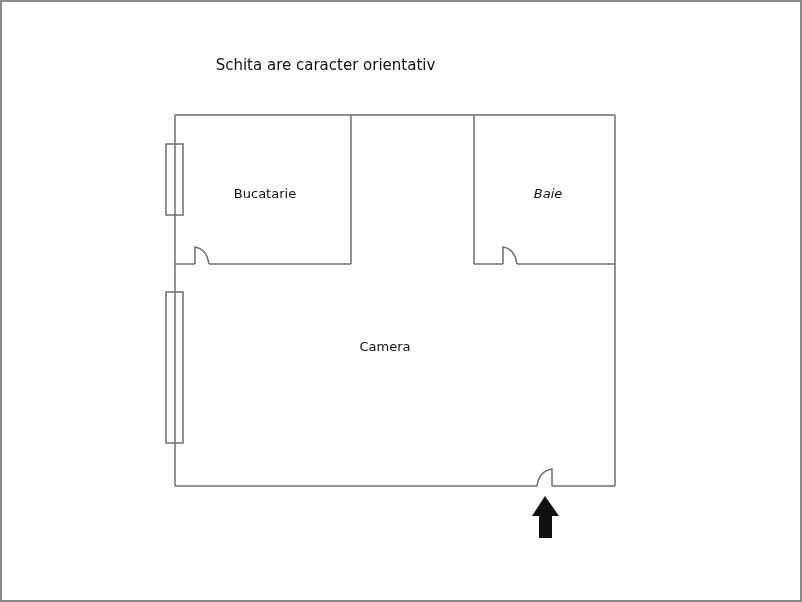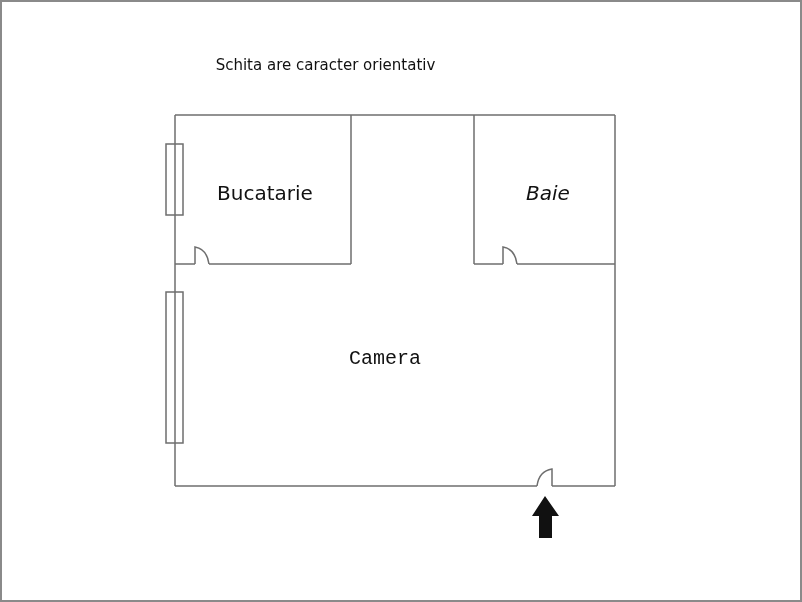--- a/index.html
+++ b/index.html
@@ -6,21 +6,21 @@
     body { width: 802px; height: 602px; position: relative; overflow: hidden; }
     .frame {
       position: absolute; left: 0; top: 0; width: 798px; height: 598px;
       border: 2px solid #8a8a8a; background: #ffffff;
     }
     .title {
       position: absolute; left: 0; width: 651px; top: 56px; text-align: center;
       font-family: "DejaVu Sans", sans-serif; font-size: 15px; color: #111;
     }
     .room-label {
-      position: absolute; font-family: "DejaVu Sans", sans-serif; font-size: 20px; color: #111;
+      position: absolute; font-family: "DejaVu Sans", sans-serif; font-size: 13px; color: #111;
       transform: translate(-50%, -50%); white-space: nowrap;
     }
     svg.plan { position: absolute; left: 0; top: 0; }
   </style>
 </head>
 <body>
 
 <div class="frame"></div>
 
 <div class="title">Schita are caracter orientativ</div>
@@ -54,13 +54,13 @@
 
     <rect x="166" y="144" width="17" height="71"></rect>
     <rect x="166" y="292" width="17" height="151"></rect>
   </g>
 
   <path d="M545,496 L559,516 L552,516 L552,538 L539,538 L539,516 L532,516 Z" fill="#111111"></path>
 </svg>
 
 <div class="room-label" style="left:265px;top:193px;">Bucatarie</div>
 <div class="room-label" style="left:548px;top:193px;font-style:italic;">Baie</div>
-<div class="room-label" style="left:385px;top:358px;font-family:Liberation Mono, monospace;">Camera</div>
+<div class="room-label" style="left:385px;top:346px;">Camera</div>
 
 </body></html>

